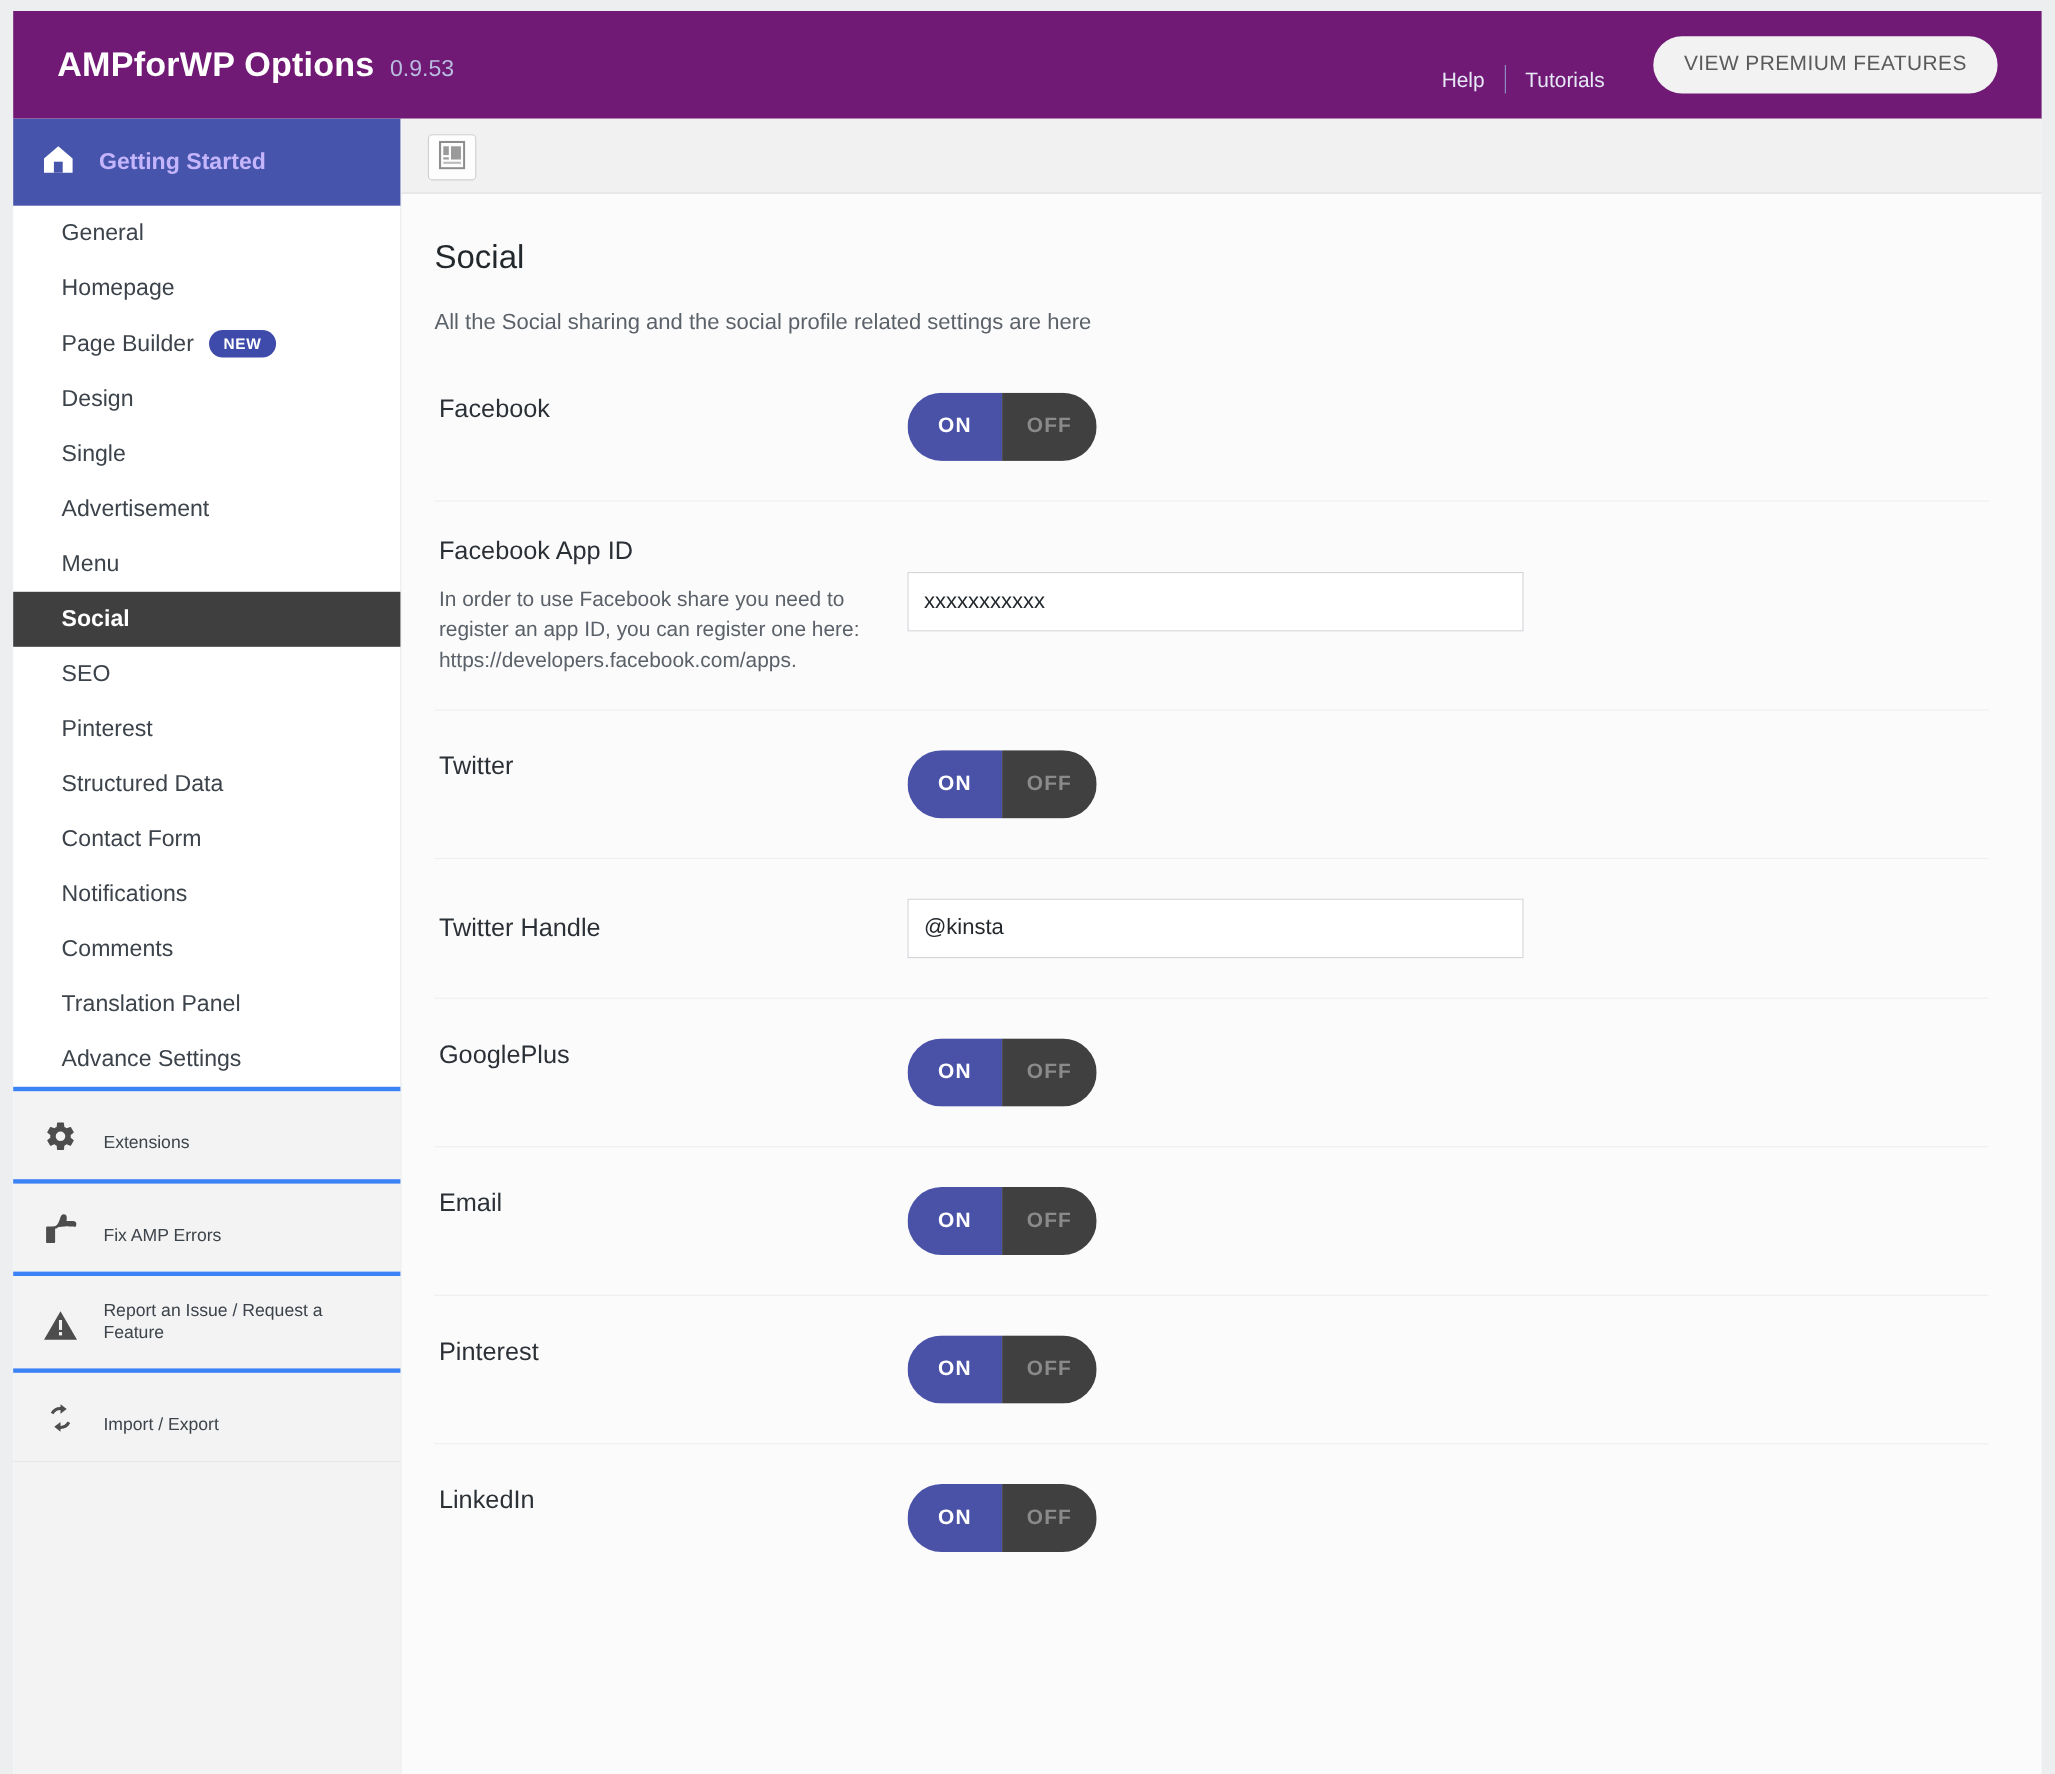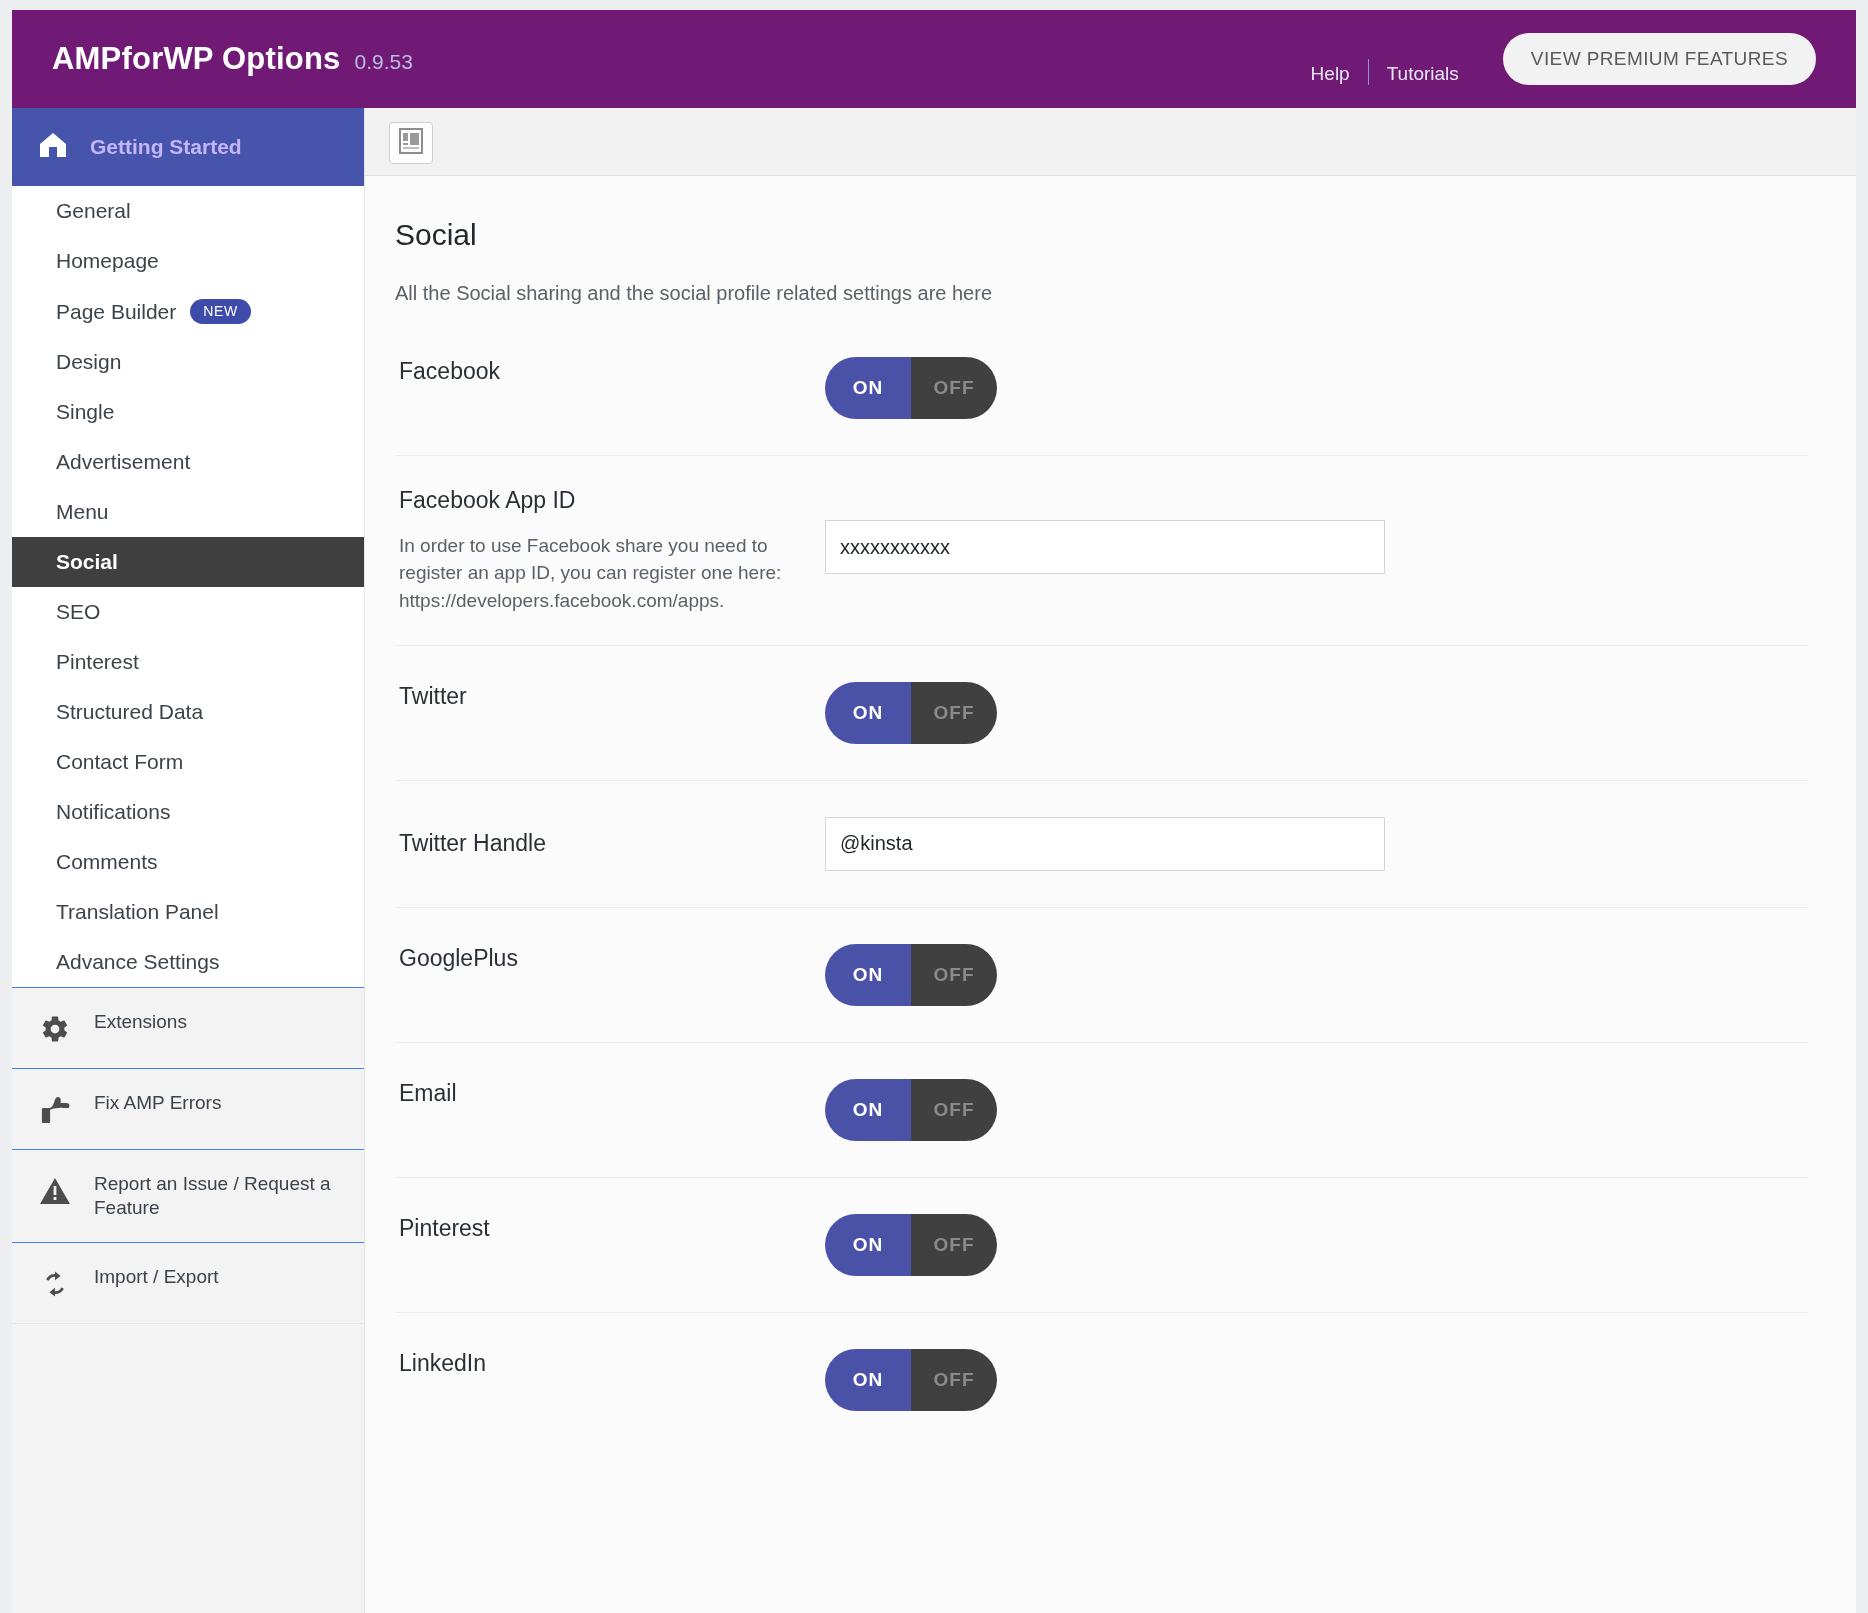--- a/index.html
+++ b/index.html
@@ -97,34 +97,34 @@
   }
   .side-item.active {
     background: #3f3f3f;
     color: #ffffff;
     font-weight: bold;
   }
   .badge-new {
     background: #3f4bab;
     color: #ffffff;
     font-size: 14px;
-    font-weight: normal;
+    font-weight: bold;
     letter-spacing: .6px;
     border-radius: 20px;
     padding: 5px 13px 6px 13px;
     line-height: 1;
   }
   .side-block {
     background: #f3f3f3;
-    border-top: 1px solid #3b82f6;
-    display: flex;
-    align-items: flex-start;
+    border-top: 4px solid #3b82f6;
+    display: flex;
+    align-items: flex-end;
     gap: 22px;
     padding: 22px 18px 22px 26px;
-    font-size: 19px;
+    font-size: 16px;
     color: #3c434a;
     cursor: pointer;
   }
   .side-block .ico {
     flex: 0 0 34px; width: 34px; height: 34px;
     display: flex; align-items: center; justify-content: center;
     margin-top: 2px;
   }
   .side-block .txt { line-height: 1.25; }
   .side-filler {

